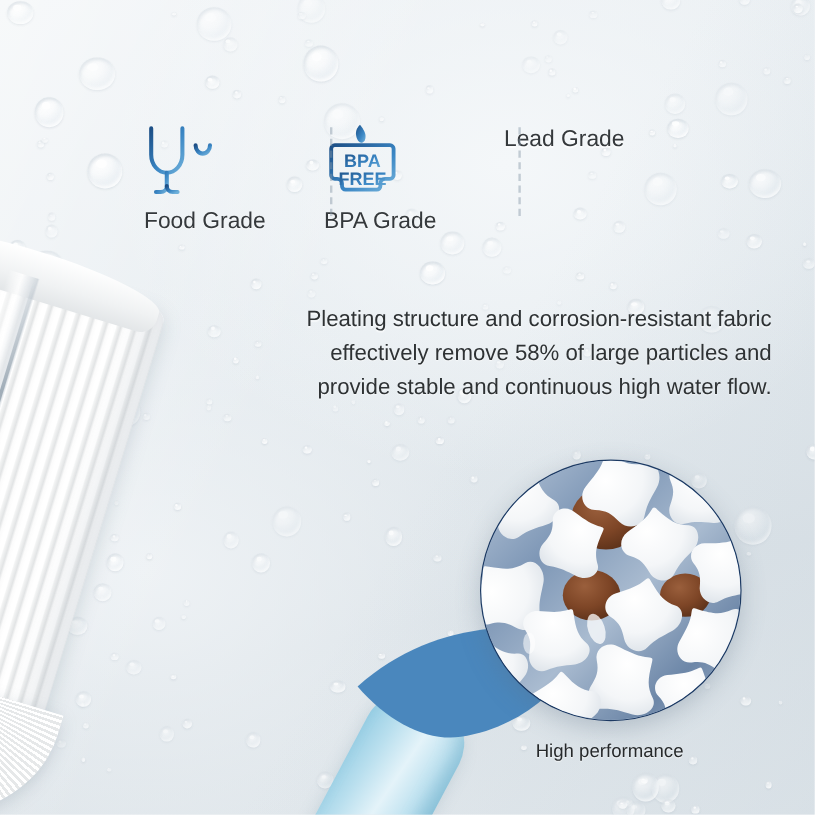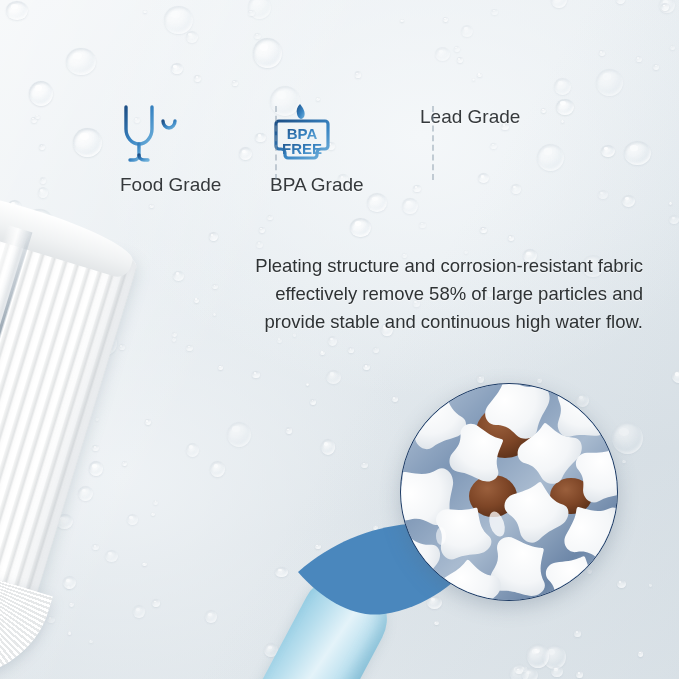--- a/index.html
+++ b/index.html
@@ -568,14 +568,15 @@
         <use href="#tri" transform="translate(12,176) rotate(-15) scale(1.0)"></use>
         <use href="#tri" transform="translate(120,186) rotate(52) scale(1.08)"></use>
         <use href="#tri" transform="translate(72,204) rotate(-5) scale(1.0)"></use>
         <use href="#tri" transform="translate(176,200) rotate(20) scale(1.0)"></use>
 
         <ellipse cx="96" cy="140" rx="7" ry="13" fill="rgba(255,255,255,0.75)" transform="rotate(-18 96 140)"></ellipse>
         <ellipse cx="40" cy="152" rx="5" ry="9" fill="rgba(255,255,255,0.55)"></ellipse>
       </g>
     </svg>
   </div>
+  <div class="mag-caption">High performance</div>
 
 </div>
 
 </body></html>

